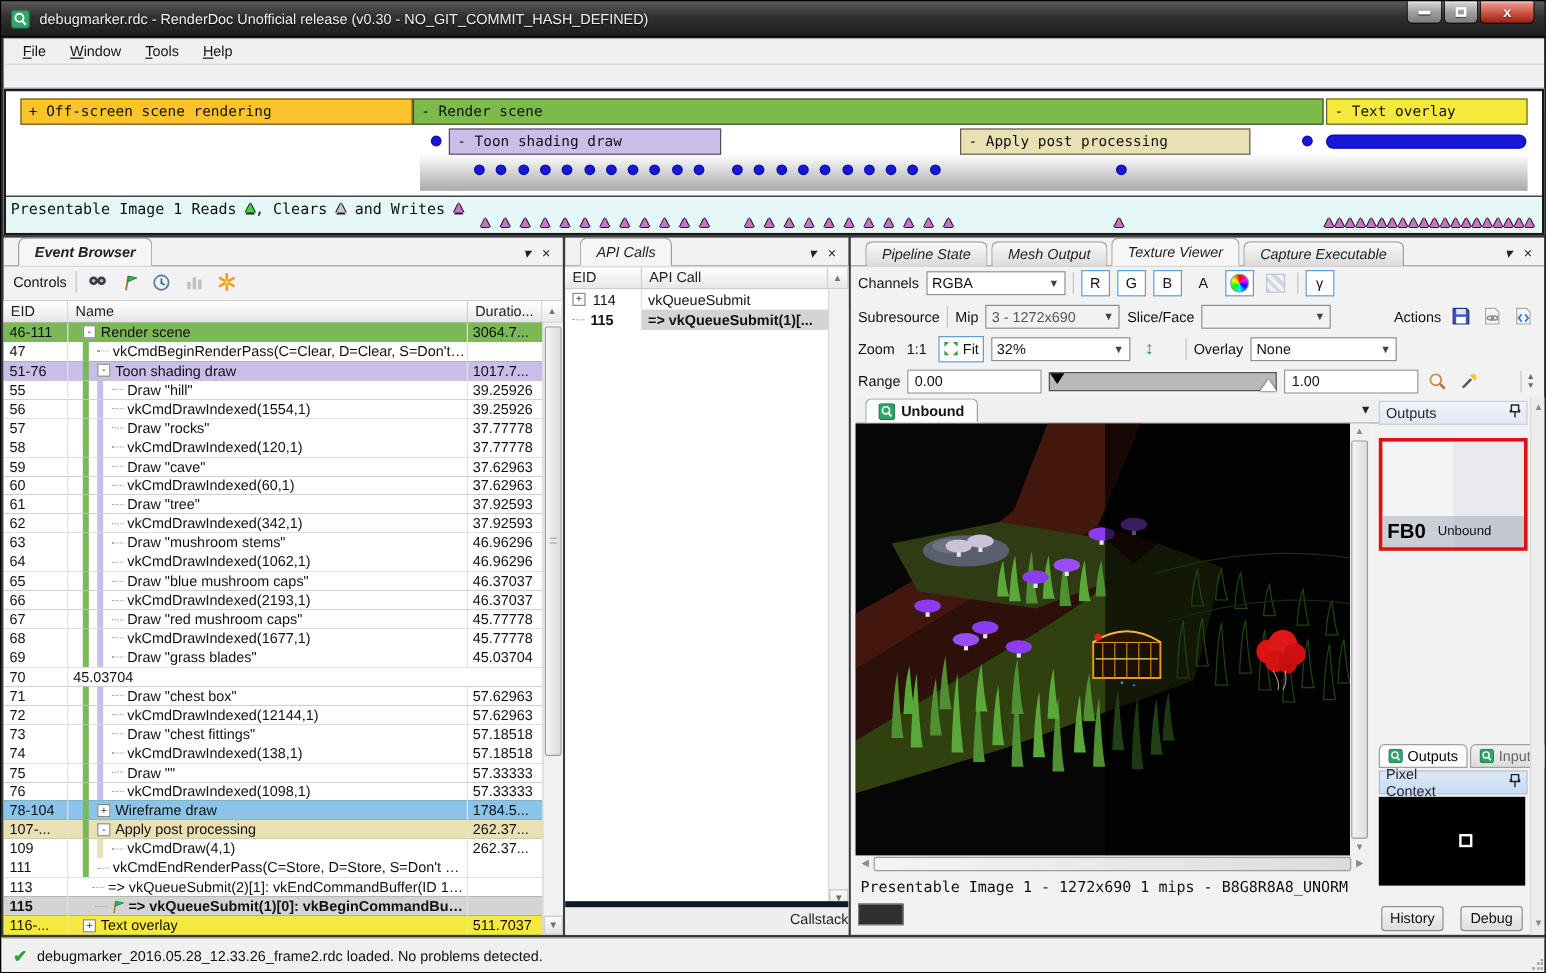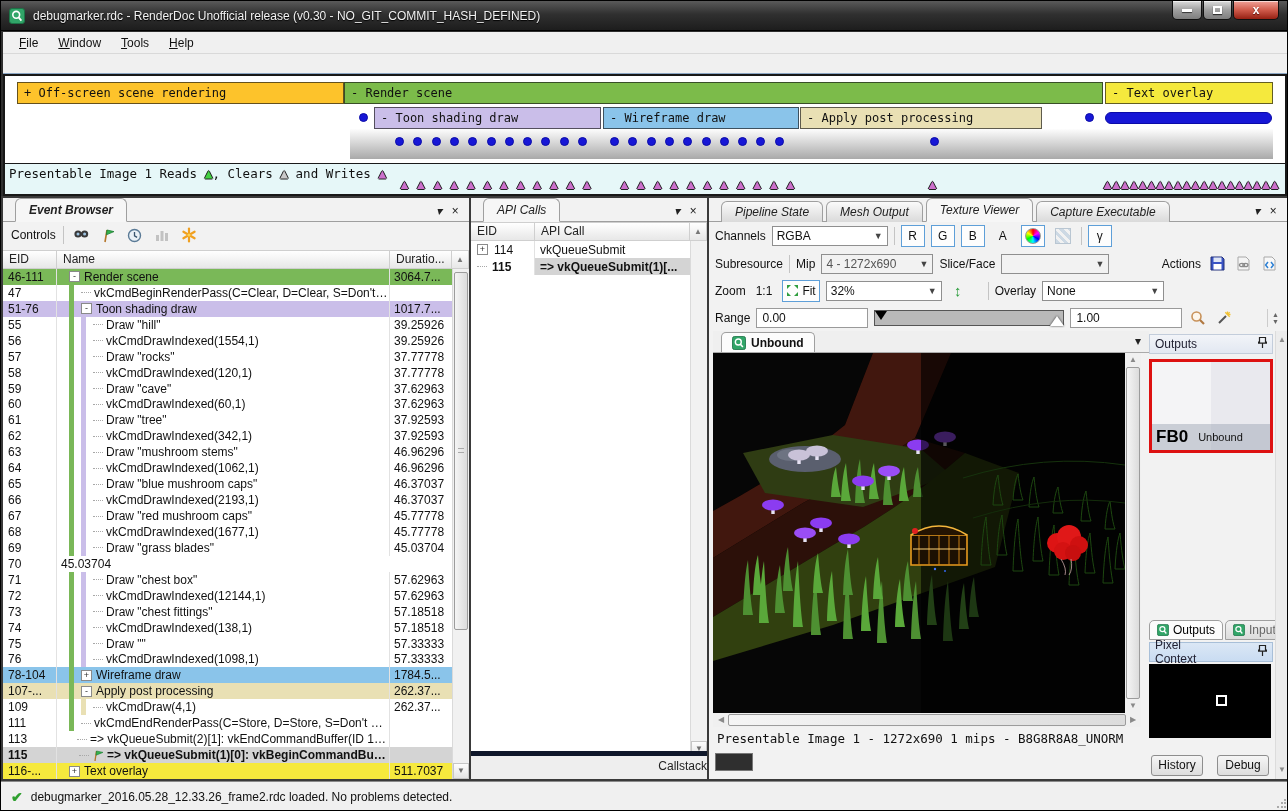--- a/index.html
+++ b/index.html
@@ -141,21 +141,21 @@
   #vp-vscroll { position:absolute; left:416px; top:22px; width:16px; height:360px; background:#f0f0f0; }
   #vp-hscroll { position:absolute; left:4px; top:382px; width:428px; height:14px; background:#f0f0f0; }
   .minibtn { position:absolute; color:#8a8a8a; font-size:8px; line-height:14px; width:100%; text-align:center; }
   #tv-status { position:absolute; left:8px; top:400px; width:430px; font-family:"DejaVu Sans Mono", monospace;
     font-size:12.5px; color:#111; white-space:nowrap; }
   #tv-swatch { position:absolute; left:6px; top:422px; width:38px; height:18px; background:#2f2f2f; border:1px solid #777; }
 
   #right-col { position:absolute; left:440px; top:0; width:124px; bottom:0; }
   .subhdr { height:20px; display:flex; align-items:center; padding:0 5px; font-size:12px; color:#223; }
   #outputs-hdr { background:linear-gradient(#f2f4f8,#e2e8f2); border:1px solid #c3cddb; margin-top:3px; }
-  #fb-thumb { margin-top:5px; height:94px; border:3px solid #dd1111; background:linear-gradient(90deg,#f4f4f6 50%,#e9e9ee 50%); position:relative;padding-left:8px; }
+  #fb-thumb { margin-top:11px; height:94px; border:3px solid #dd1111; background:linear-gradient(90deg,#f4f4f6 50%,#e9e9ee 50%); position:relative;padding-left:8px; }
   #fb-label { position:absolute; left:0; right:0; bottom:0; height:26px; background:rgba(150,160,175,.45);
     display:flex; align-items:center; padding:0 4px; }
   #fb-label .fb { font-size:17px; font-weight:bold; color:#000; }
   #fb-label .st { font-size:11px; margin-left:10px; color:#111; }
   #io-tabs { position:absolute; left:0; top:287px; height:22px; display:flex; align-items:flex-end; width:100%; }
   .iotab { height:20px; border:1px solid #9f9f9f; border-radius:5px 5px 0 0; display:flex; align-items:center;
     gap:4px; padding:0 7px; margin-right:2px; background:linear-gradient(#f2f2f2,#dcdcdc); color:#666; }
   .iotab.active { background:#fcfcfc; color:#000; }
   #pc-hdr { position:absolute; left:0; top:311px; width:100%; background:linear-gradient(#dbe7f5,#c9dcf2); border:1px solid #a8bfd8;gap:44px; }
   #pc-canvas { position:absolute; left:0; top:333px; width:122px; height:74px; background:#000; }
@@ -223,21 +223,20 @@
     </div>
     <div id="tl-content">
       <div id="tl-row1">
           <div class="tlbar" style="left: 12px; width: 327px; background: rgb(253, 195, 43);">+ Off-screen scene rendering</div>
           <div class="tlbar" style="left: 339px; width: 759px; background: rgb(124, 187, 74);">- Render scene</div>
           <div class="tlbar" style="left: 1100px; width: 168px; background: rgb(245, 233, 61);">- Text overlay</div>
         </div>
       <div id="tl-grad"></div>
       <div id="tl-row2">
           <div class="tlbar" style="left: 369px; width: 227px; background: rgb(202, 190, 233);">- Toon shading draw</div>
-          <div class="tlbar" style="left: 598px; width: 196px; background: rgb(138, 196, 234);">- Wireframe draw</div>
           <div class="tlbar" style="left: 795px; width: 242px; background: rgb(233, 224, 180);">- Apply post processing</div>
           <span class="tldot" style="left: 354px; top: 6px; background: rgb(23, 23, 214);"></span>
           <span class="tldot" style="left: 1080px; top: 6px; background: rgb(23, 23, 214);"></span>
           <div class="tlpill" style="left: 1100px; width: 167px; background: rgb(23, 23, 214);"></div>
         </div>
       <div id="tl-dots">
           <span class="tldot" style="left: 390px; top: 3px; background: rgb(23, 23, 214);"></span>
           <span class="tldot" style="left: 408.3px; top: 3px; background: rgb(23, 23, 214);"></span>
           <span class="tldot" style="left: 426.6px; top: 3px; background: rgb(23, 23, 214);"></span>
           <span class="tldot" style="left: 444.9px; top: 3px; background: rgb(23, 23, 214);"></span>
@@ -804,21 +803,21 @@
         <div class="tvbtn on">
             <span>γ</span>
           </div>
       </div>
 
       <div class="tvrow">
         <span>Subresource</span>
         <span class="vsep"></span>
         <span>Mip</span>
         <div class="combo gray" style="width:112px">
-          <span class="val">4 - 1272x690</span>
+          <span class="val">3 - 1272x690</span>
             <span class="arr">▼</span>
         </div>
         <span>Slice/Face</span>
         <div class="combo gray" style="width:108px">
           <span class="val"></span>
             <span class="arr">▼</span>
         </div>
         <span style="margin-left:auto">Actions</span>
         <span class="tico">
           <svg width="15" height="15" viewBox="0 0 15 15">

